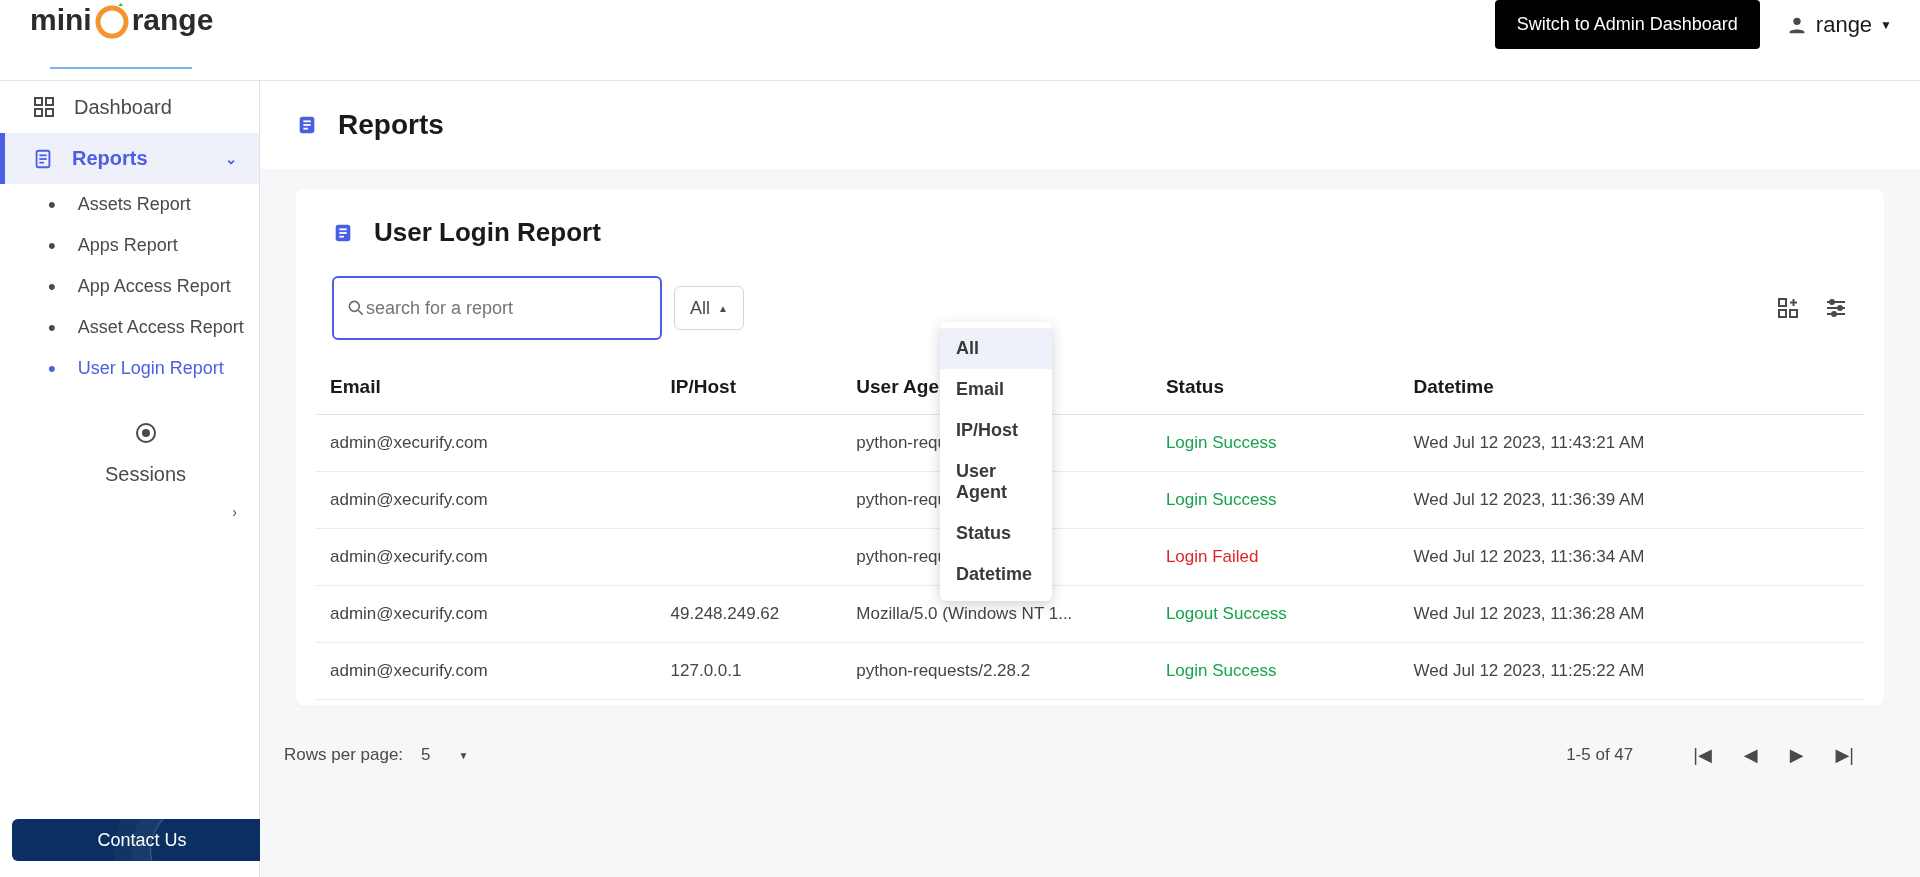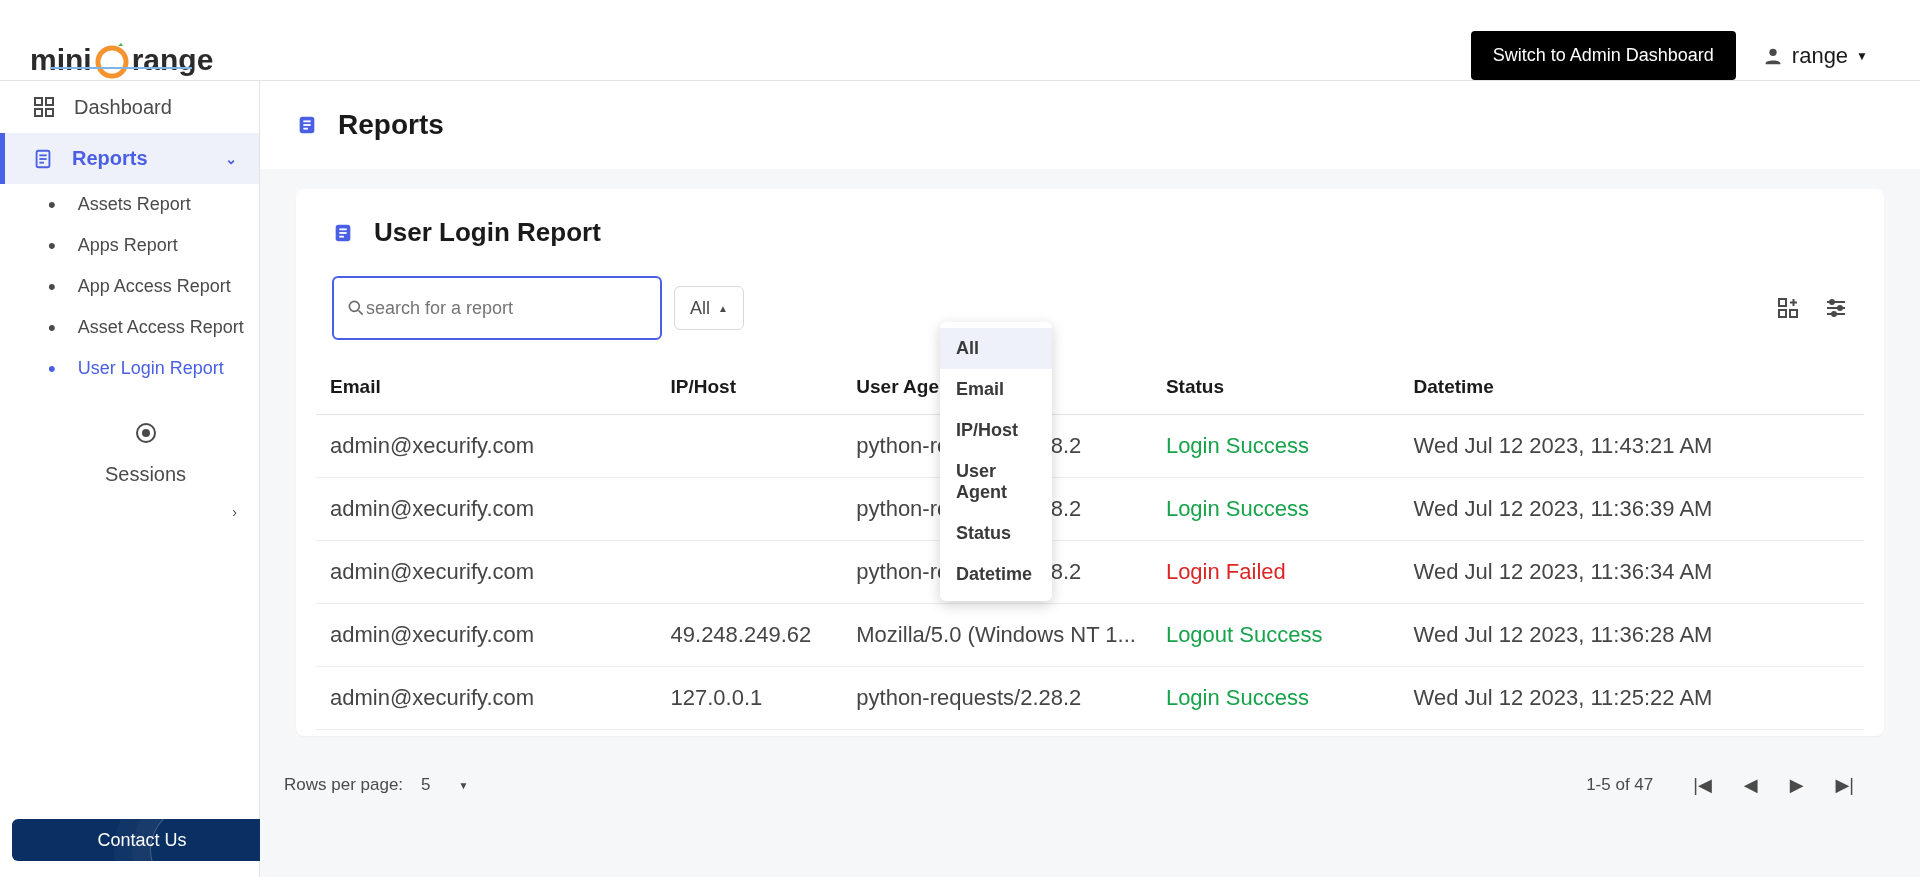--- a/index.html
+++ b/index.html
@@ -1,18 +1,18 @@
 <!DOCTYPE html>
 <html><head>
   <meta charset="utf-8">
   <style>
     * { margin:0; padding:0; box-sizing:border-box; font-family:Arial,Helvetica,sans-serif; }
     body { background:#ffffff; color:#1a1a1a; width:1920px; height:877px; overflow:hidden; position:relative;}
     
-    .header { height:81px; border-bottom:1px solid #e3e3e3; display:flex; align-items:flex-end; justify-content:space-between; padding:0 52px 0 30px;}
+    .header { height:81px; border-bottom:1px solid #e3e3e3; display:flex; align-items:flex-start; justify-content:space-between; padding:0 28px 0 30px;}
     .logo { font-size:30px; font-weight:700; color:#2b2b2b; display:flex; align-items:center; position:relative;}
     .logo svg { vertical-align:middle;}
     .header-right { display:flex; align-items:center; gap:26px;}
     .switch-btn { background:#000000; color:#fff; border:none; border-radius:4px; padding:14px 22px; font-size:18px; cursor:pointer;}
     .user-menu { display:flex; align-items:center; gap:8px; font-size:22px; cursor:pointer;}
     
     .sidebar { position:absolute; top:81px; left:0; width:260px; bottom:0; border-right:1px solid #e3e3e3; background:#fff;}
     .nav-item { display:flex; align-items:center; gap:18px; padding:14px 0 14px 32px; font-size:20px; color:#4a4a4a; cursor:pointer;}
     .nav-item.active-group { background:#eef1fa; color:#4a5fe4; font-weight:600; border-left:5px solid #4a5fe4; padding-left:27px;}
     .nav-item .chev { margin-left:auto; margin-right:22px; font-size:14px;}
@@ -33,21 +33,21 @@
     .search-wrap { display:flex; align-items:center; border:2px solid #4a5fe4; border-radius:6px; width:330px; height:64px; padding:0 12px;}
     .search-wrap input { border:none; outline:none; flex:1; font-size:18px; color:#444; background:transparent;}
     .filter-btn { width:70px; height:44px; border:1px solid #d8d8d8; border-radius:6px; display:flex; align-items:center; justify-content:center; gap:8px; font-size:18px; cursor:pointer; color:#4a4a4a; background:#fff;}
     .toolbar-right { margin-left:auto; display:flex; gap:24px; color:#4a4a4a;}
     .dropdown { position:absolute; left:644px; top:46px; width:112px; background:#fff; border-radius:6px; box-shadow:0 4px 14px rgba(0,0,0,.18); padding:6px 0; z-index:50;}
     .dropdown-item { padding:10px 16px; font-size:18px; color:#3a3a3a; cursor:pointer; font-weight:600;}
     .dropdown-item.selected { background:#eef1fa;}
     
     table { width:calc(100% - 40px); margin:0 20px; border-collapse:collapse;}
     th { text-align:left; font-size:19px; font-weight:700; padding:16px 14px; border-bottom:1px solid #e3e3e3; color:#1a1a1a;}
-    td { text-align:left; font-size:22px; padding:18px 14px; border-bottom:1px solid #ececec; color:#454545;}
+    td { text-align:left; font-size:17px; padding:18px 14px; border-bottom:1px solid #ececec; color:#454545;}
     .status-success { color:#16a34a;}
     .status-failed  { color:#dc2626;}
     
     .pager { display:flex; align-items:center; padding:18px 30px 18px 30px; margin:20px 36px 0 0; font-size:17px; color:#4a4a4a;}
     .pager .spacer { flex:1;}
     .pager-select { display:flex; align-items:center; gap:12px; margin-left:-6px;}
     .pager-nav { display:flex; align-items:center; gap:32px; font-size:18px;}
     .pager-nav span { cursor:pointer;}
     .icon-blue { color:#4a5fe4;}
     .logo-underline { position:absolute; left:50px; top:67px; width:142px; height:2px; background:#7fb4e8;}
@@ -246,21 +246,21 @@
     </table>
   </div>
 
   <div class="pager">
     <div class="pager-select">
       <span>Rows per page:</span>
       <span style="margin-left:6px;">5</span>
       <span style="font-size:10px;margin-left:16px;">▼</span>
     </div>
     <div class="spacer"></div>
-    <span style="margin-right:40px;">1-5 of 47</span>
+    <span style="margin-right:60px;">1-5 of 47</span>
     <div class="pager-nav">
       <span>|◀</span>
       <span>◀</span>
       <span>▶</span>
       <span>▶|</span>
     </div>
   </div>
 </div>
 
 </body></html>

